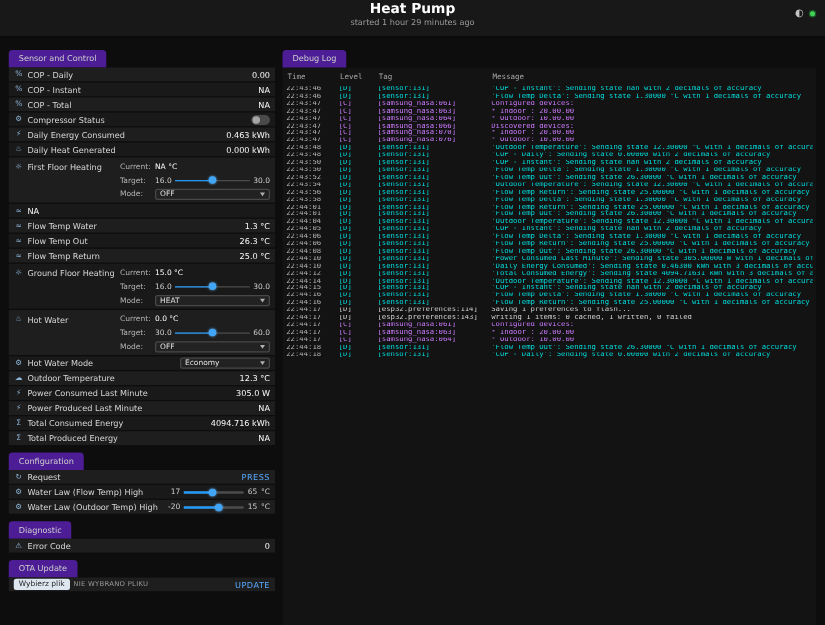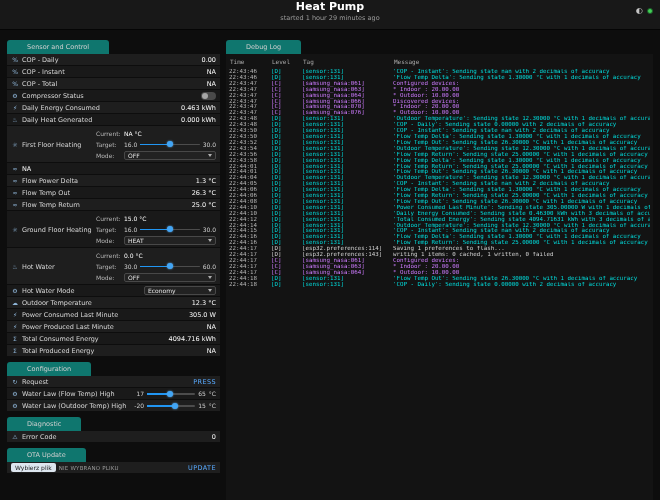--- a/index.html
+++ b/index.html
@@ -12,37 +12,37 @@
   .hdr-title{font-size:11px;font-weight:bold;color:#fff}
   .hdr-sub{font-size:6.5px;color:#9a9a9a;margin-top:1px}
   .hdr-icons{position:absolute;right:7px;top:7px;display:flex;align-items:center;gap:4px}
   .theme-glyph{font-size:8px;color:#c4c4c4;line-height:8px;cursor:pointer}
   .status-dot{width:6px;height:6px;border-radius:50%;background:#43d157;border:1px solid #1d5c2a}
 
   main{display:flex;gap:6px;padding:4px 7px}
   .col-left{width:213px;flex:none}
   .col-right{flex:1;min-width:0}
 
-  .tab{display:inline-block;background:#0f766e;color:#cfcfcf;font-size:6.5px;
-       padding:3px 20px;border-radius:3px 3px 0 0;margin-top:3px;cursor:pointer}
+  .tab{display:inline-block;background:#4c1d95;color:#cfcfcf;font-size:6.5px;
+       padding:3px 8px;border-radius:3px 3px 0 0;margin-top:3px;cursor:pointer}
   .tab.first{margin-top:0}
 
   .rows{display:flex;flex-direction:column;gap:1px}
   .row{background:#1e1e1e;height:11px;display:flex;align-items:center;padding:0 4px;gap:3px}
   .rows .row:nth-child(even){background:#191919}
   .ric{width:8px;font-size:6px;color:#8fb6d9;text-align:center;flex:none;line-height:7px}
   .rlabel{font-size:6.5px;color:#d6d6d6;flex:1;white-space:nowrap;overflow:hidden}
   .rvalue{font-size:6.5px;color:#fafafa;white-space:nowrap}
 
   
   .toggle{width:15px;height:8px;border-radius:4px;background:#4a4a4a;position:relative;flex:none;cursor:pointer}
   .toggle .knob{position:absolute;left:1px;top:1px;width:6px;height:6px;border-radius:50%;background:#a6a6a6}
 
   
-  .row.climate{height:36px;align-items:center;padding:2px 4px}
+  .row.climate{height:36px;align-items:flex-start;padding:2px 4px}
   .cl-left{display:flex;gap:3px;flex:1;padding-top:2px;align-items:flex-start}
   .cl-right{width:120px;display:flex;flex-direction:column;justify-content:center;gap:1px}
   .cl-line{display:flex;align-items:center;gap:3px;font-size:6px;height:10px}
   .cl-k{color:#b5b5b5;width:25px;flex:none}
   .cl-v{color:#fff}
   .minmax{font-size:6px;color:#cfcfcf;flex:none}
 
   
   .slider{position:relative;flex:1;height:9px;min-width:36px;cursor:pointer}
   .slider::before{content:"";position:absolute;left:0;right:0;top:4px;height:1.5px;background:#4c4c4c;border-radius:1px}
@@ -163,21 +163,21 @@
         </div>
       </div>
 
       <div class="row">
         <span class="ric">≈</span>
         <span class="rvalue">NA</span>
       </div>
 
       <div class="row">
         <span class="ric">≈</span>
-        <span class="rlabel">Flow Power Delta</span>
+        <span class="rlabel">Flow Temp Water</span>
         <span class="rvalue">1.3 °C</span>
       </div>
 
       <div class="row">
         <span class="ric">≈</span>
         <span class="rlabel">Flow Temp Out</span>
         <span class="rvalue">26.3 °C</span>
       </div>
 
       <div class="row">

